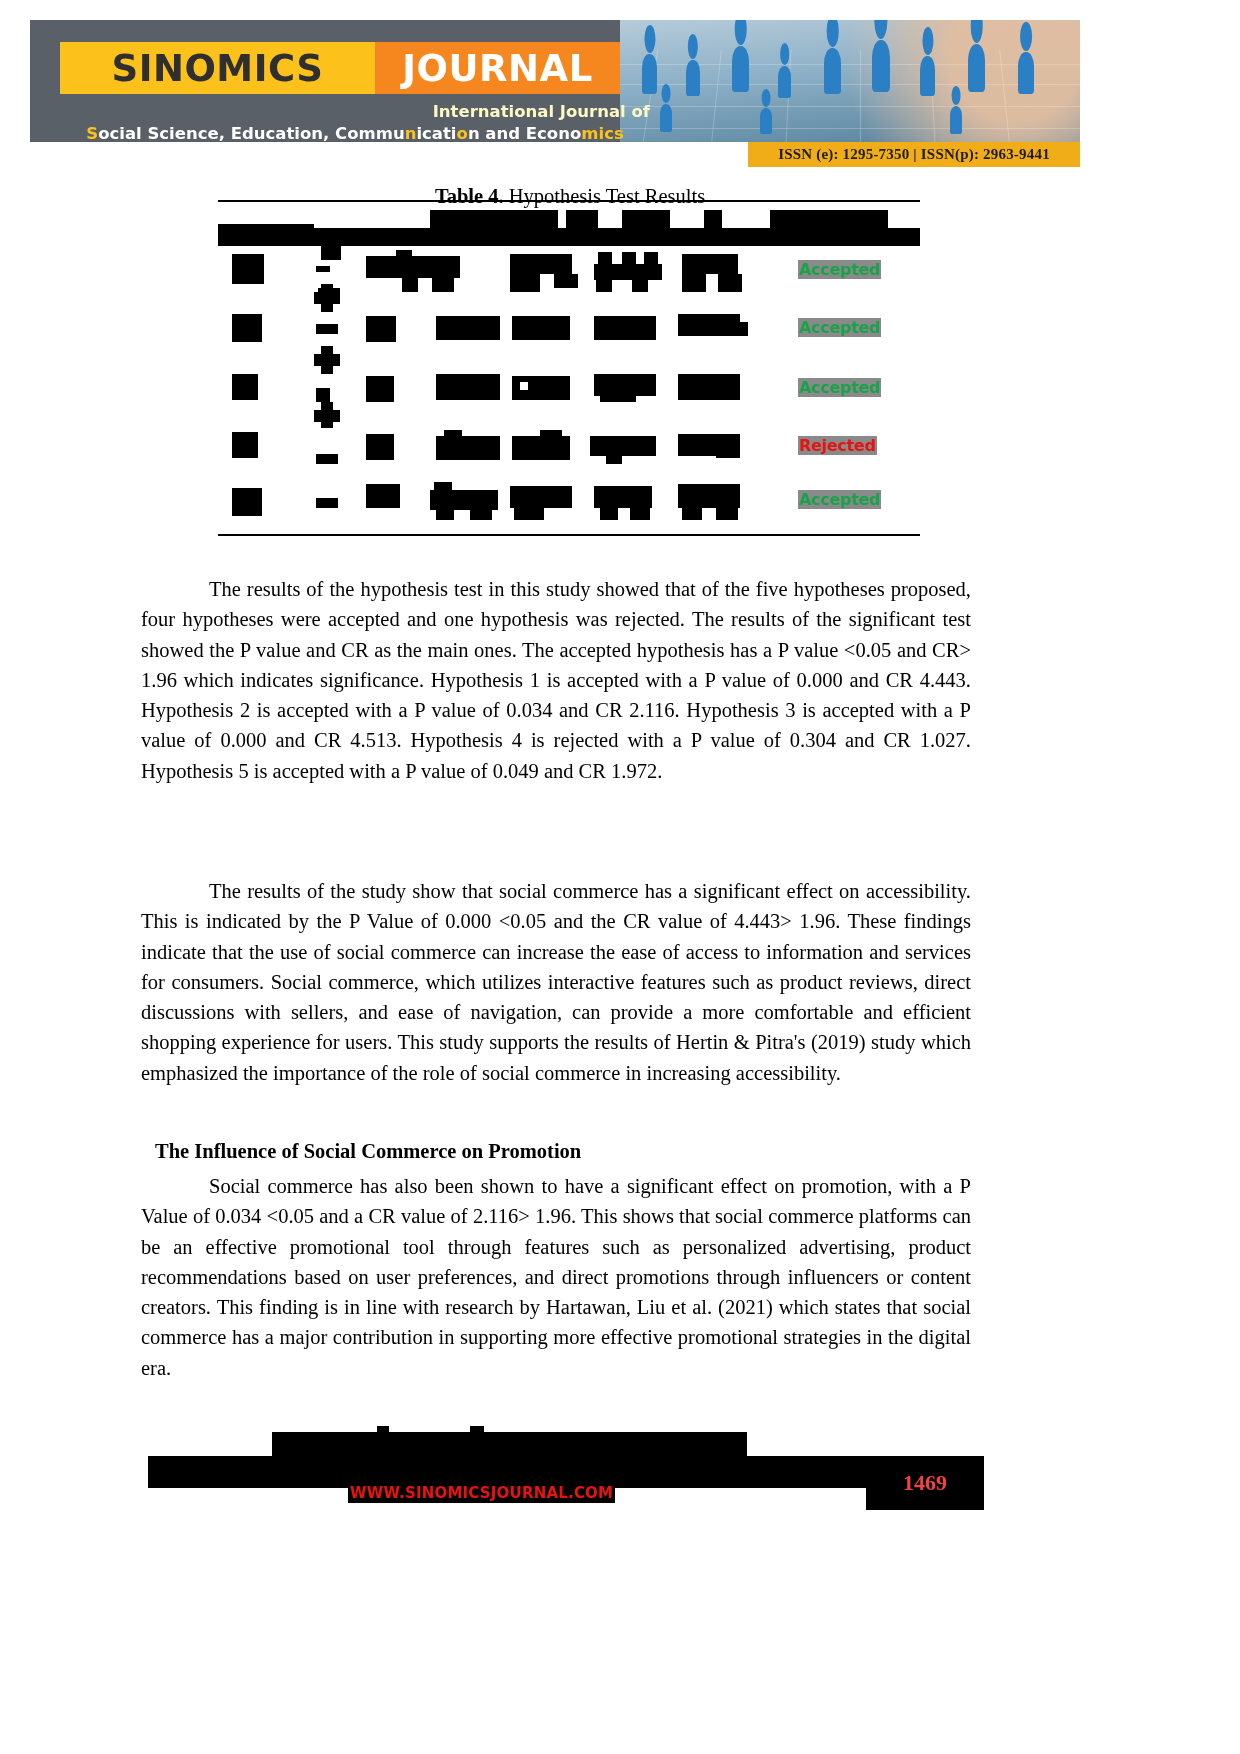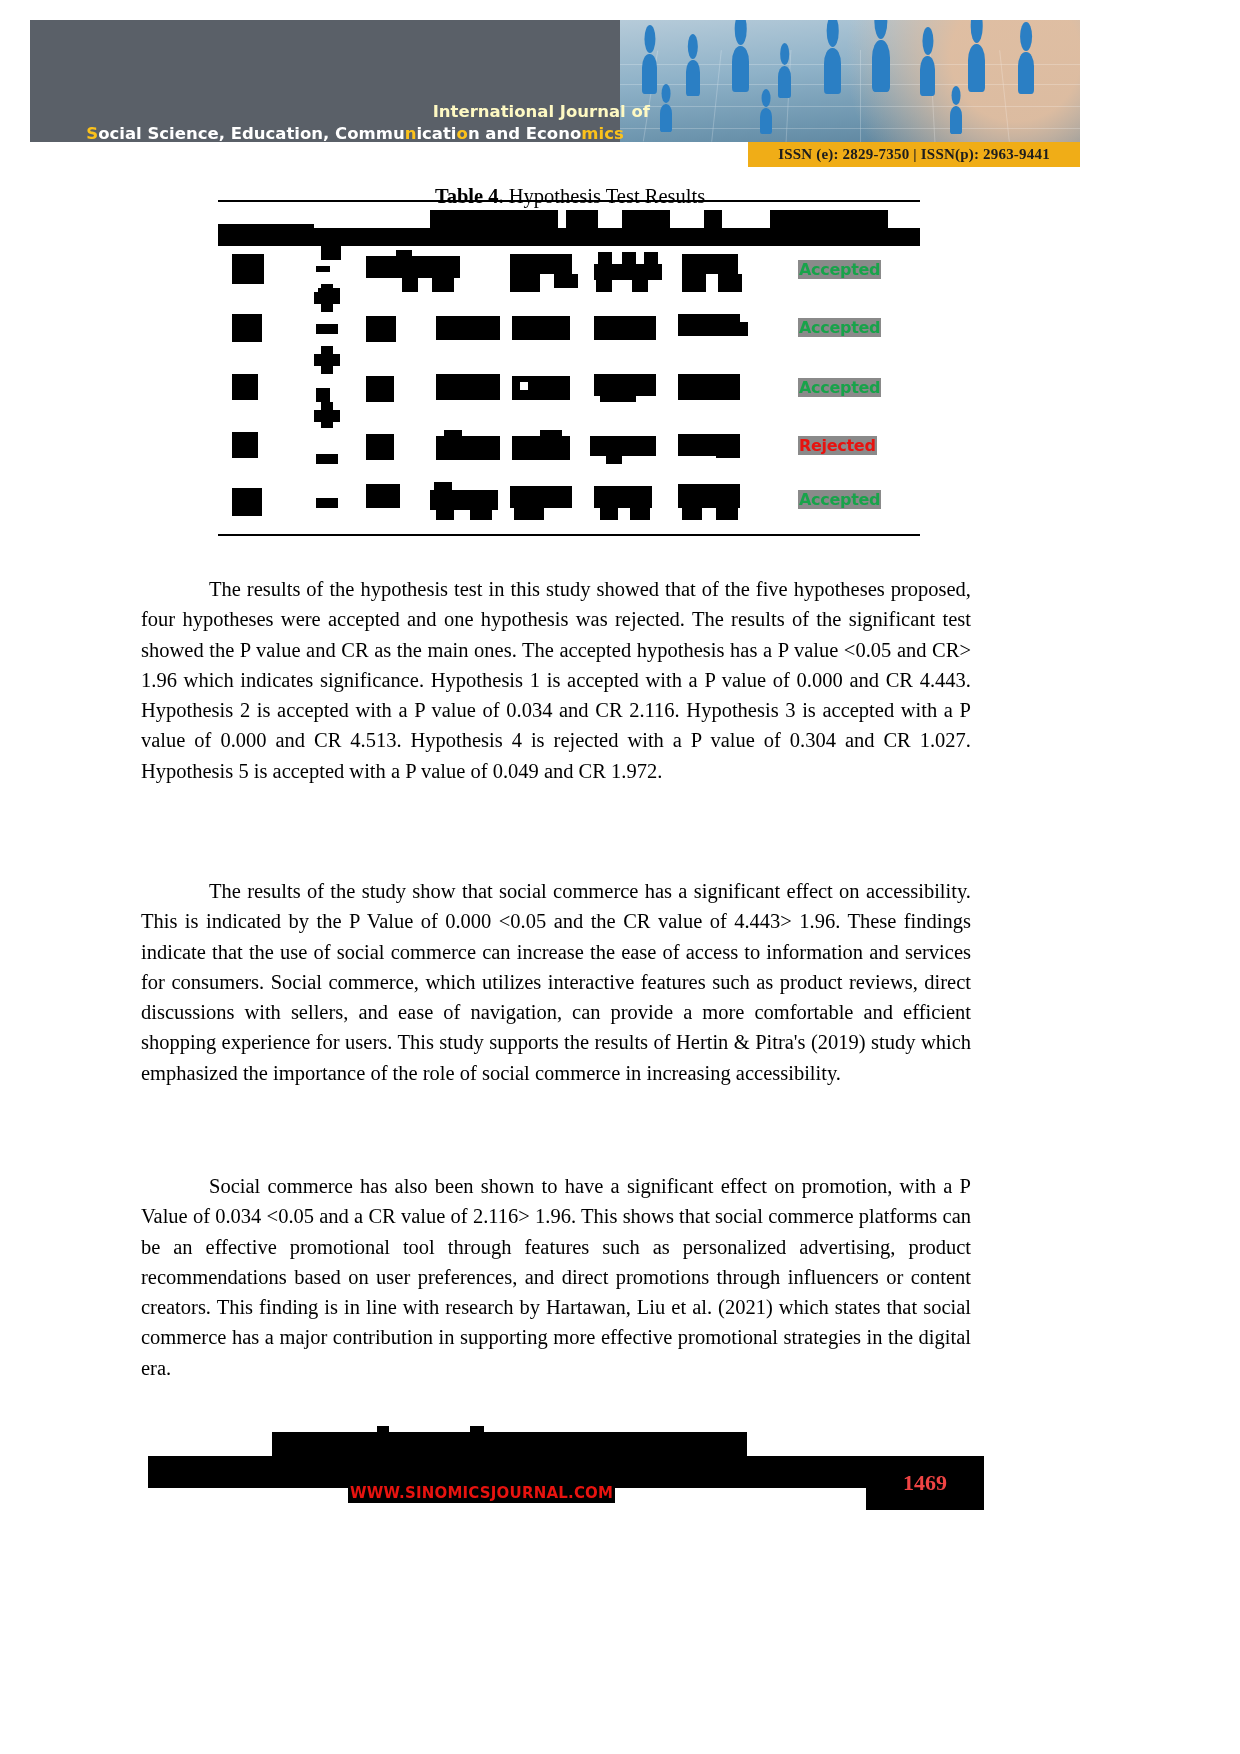--- a/index.html
+++ b/index.html
@@ -275,26 +275,30 @@
         <b style="left:252px;top:20px;width:18px;height:52px;"></b>
         <b style="left:300px;top:36px;width:15px;height:40px;"></b>
         <b style="left:348px;top:24px;width:17px;height:48px;"></b>
         <b style="left:398px;top:32px;width:16px;height:42px;"></b>
         <b style="left:40px;top:84px;width:12px;height:28px;"></b>
         <b style="left:140px;top:88px;width:12px;height:26px;"></b>
         <b style="left:330px;top:86px;width:12px;height:28px;"></b>
       </div>
     </div>
 
+    <div class="logo-block">
+      <div class="logo-yellow">SINOMICS</div>
+      <div class="logo-orange">JOURNAL</div>
+    </div>
 
     <div class="tagline1">International Journal of</div>
     <div class="tagline2"><span class="hl">S</span>ocial Science, Education, Commu<span class="hl">n</span>icati<span class="hl">o</span>n and Econo<span class="hl">mics</span></div>
   </div>
 
-  <div class="issn-bar">ISSN (e): 2829-7350 | ISSN(p): 2963-9441</div>
+  <div class="issn-bar">ISSN (e): 1295-7350 | ISSN(p): 2963-9441</div>
 
   <div class="table-caption">
     <span class="b">Table 4.</span><span> Hypothesis Test Results</span>
   </div>
 
   <div class="tbl">
     <div class="rule-top"></div>
 
     <div class="hdr-row">
       <div class="redact" style="left:212px;top:8px;width:128px;height:26px;"></div>
@@ -396,20 +400,21 @@
       <span class="status st-accept" style="left:580px;top:14px;"><span class="hilite">Accepted</span></span>
     </div>
 
     <div class="rule-bottom"></div>
   </div>
 
   <div class="para ind" style="top:574px;">The results of the hypothesis test in this study showed that of the five hypotheses proposed, four hypotheses were accepted and one hypothesis was rejected. The results of the significant test showed the P value and CR as the main ones. The accepted hypothesis has a P value &lt;0.05 and CR&gt; 1.96 which indicates significance. Hypothesis 1 is accepted with a P value of 0.000 and CR 4.443. Hypothesis 2 is accepted with a P value of 0.034 and CR 2.116. Hypothesis 3 is accepted with a P value of 0.000 and CR 4.513. Hypothesis 4 is rejected with a P value of 0.304 and CR 1.027. Hypothesis 5 is accepted with a P value of 0.049 and CR 1.972.</div>
 
   <div class="para ind" style="top:876px;">The results of the study show that social commerce has a significant effect on accessibility. This is indicated by the P Value of 0.000 &lt;0.05 and the CR value of 4.443&gt; 1.96. These findings indicate that the use of social commerce can increase the ease of access to information and services for consumers. Social commerce, which utilizes interactive features such as product reviews, direct discussions with sellers, and ease of navigation, can provide a more comfortable and efficient shopping experience for users. This study supports the results of Hertin &amp; Pitra's (2019) study which emphasized the importance of the role of social commerce in increasing accessibility.</div>
 
+  <div class="heading" style="top:1140px;">The Influence of Social Commerce on Promotion</div>
   <div class="para ind" style="top:1171px;">Social commerce has also been shown to have a significant effect on promotion, with a P Value of 0.034 &lt;0.05 and a CR value of 2.116&gt; 1.96. This shows that social commerce platforms can be an effective promotional tool through features such as personalized advertising, product recommendations based on user preferences, and direct promotions through influencers or content creators. This finding is in line with research by Hartawan, Liu et al. (2021) which states that social commerce has a major contribution in supporting more effective promotional strategies in the digital era.</div>
 
   <div class="footer-nub1"></div>
   <div class="footer-nub2"></div>
   <div class="footer-bar2"></div>
   <div class="footer-bar"></div>
   <div class="footer-nub3"></div>
   <div class="footer-url">WWW.SINOMICSJOURNAL.COM</div>
   <div class="pagenum-box">
     <span>1469</span>

